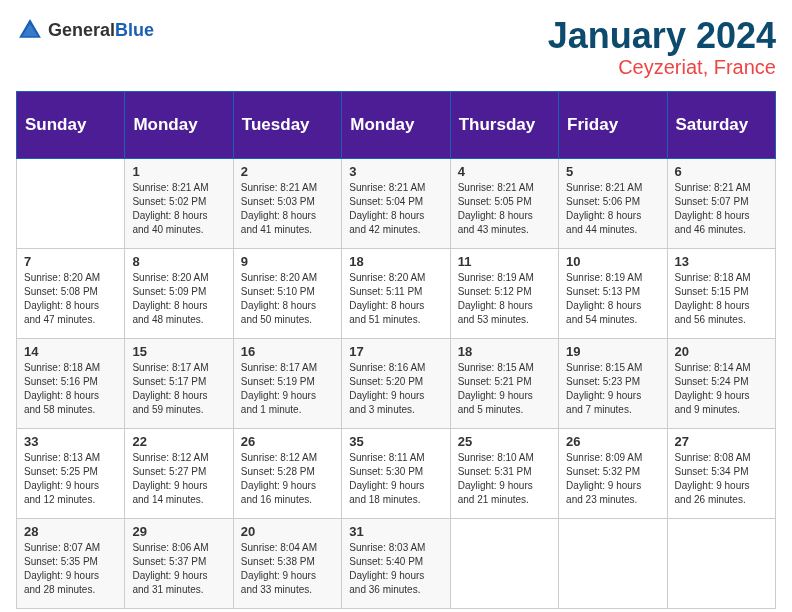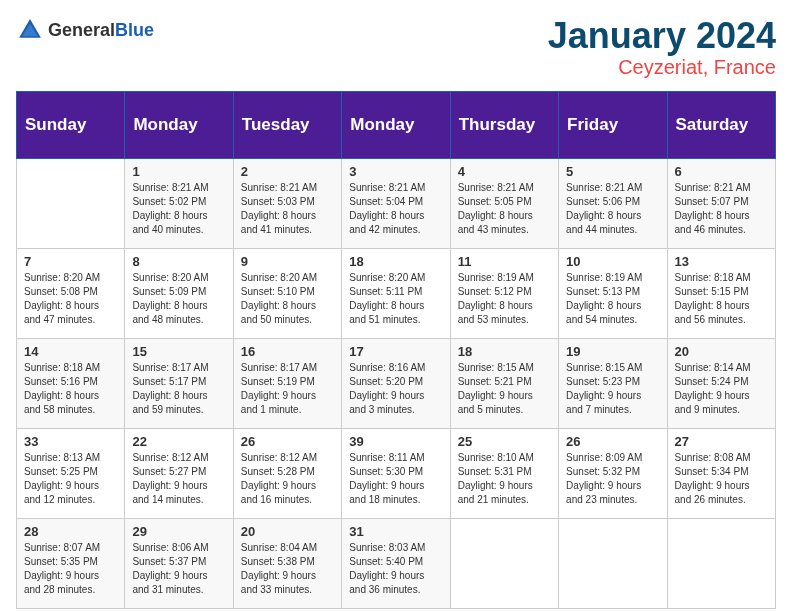--- a/index.html
+++ b/index.html
@@ -215,21 +215,21 @@
         </td>
         <td>
           <div class="day-number">22</div>
           <div class="day-info">Sunrise: 8:12 AM<br>Sunset: 5:27 PM<br>Daylight: 9 hours and 14 minutes.</div>
         </td>
         <td>
           <div class="day-number">26</div>
           <div class="day-info">Sunrise: 8:12 AM<br>Sunset: 5:28 PM<br>Daylight: 9 hours and 16 minutes.</div>
         </td>
         <td>
-          <div class="day-number">39</div>
+          <div class="day-number">35</div>
           <div class="day-info">Sunrise: 8:11 AM<br>Sunset: 5:30 PM<br>Daylight: 9 hours and 18 minutes.</div>
         </td>
         <td>
           <div class="day-number">25</div>
           <div class="day-info">Sunrise: 8:10 AM<br>Sunset: 5:31 PM<br>Daylight: 9 hours and 21 minutes.</div>
         </td>
         <td>
           <div class="day-number">26</div>
           <div class="day-info">Sunrise: 8:09 AM<br>Sunset: 5:32 PM<br>Daylight: 9 hours and 23 minutes.</div>
         </td>

